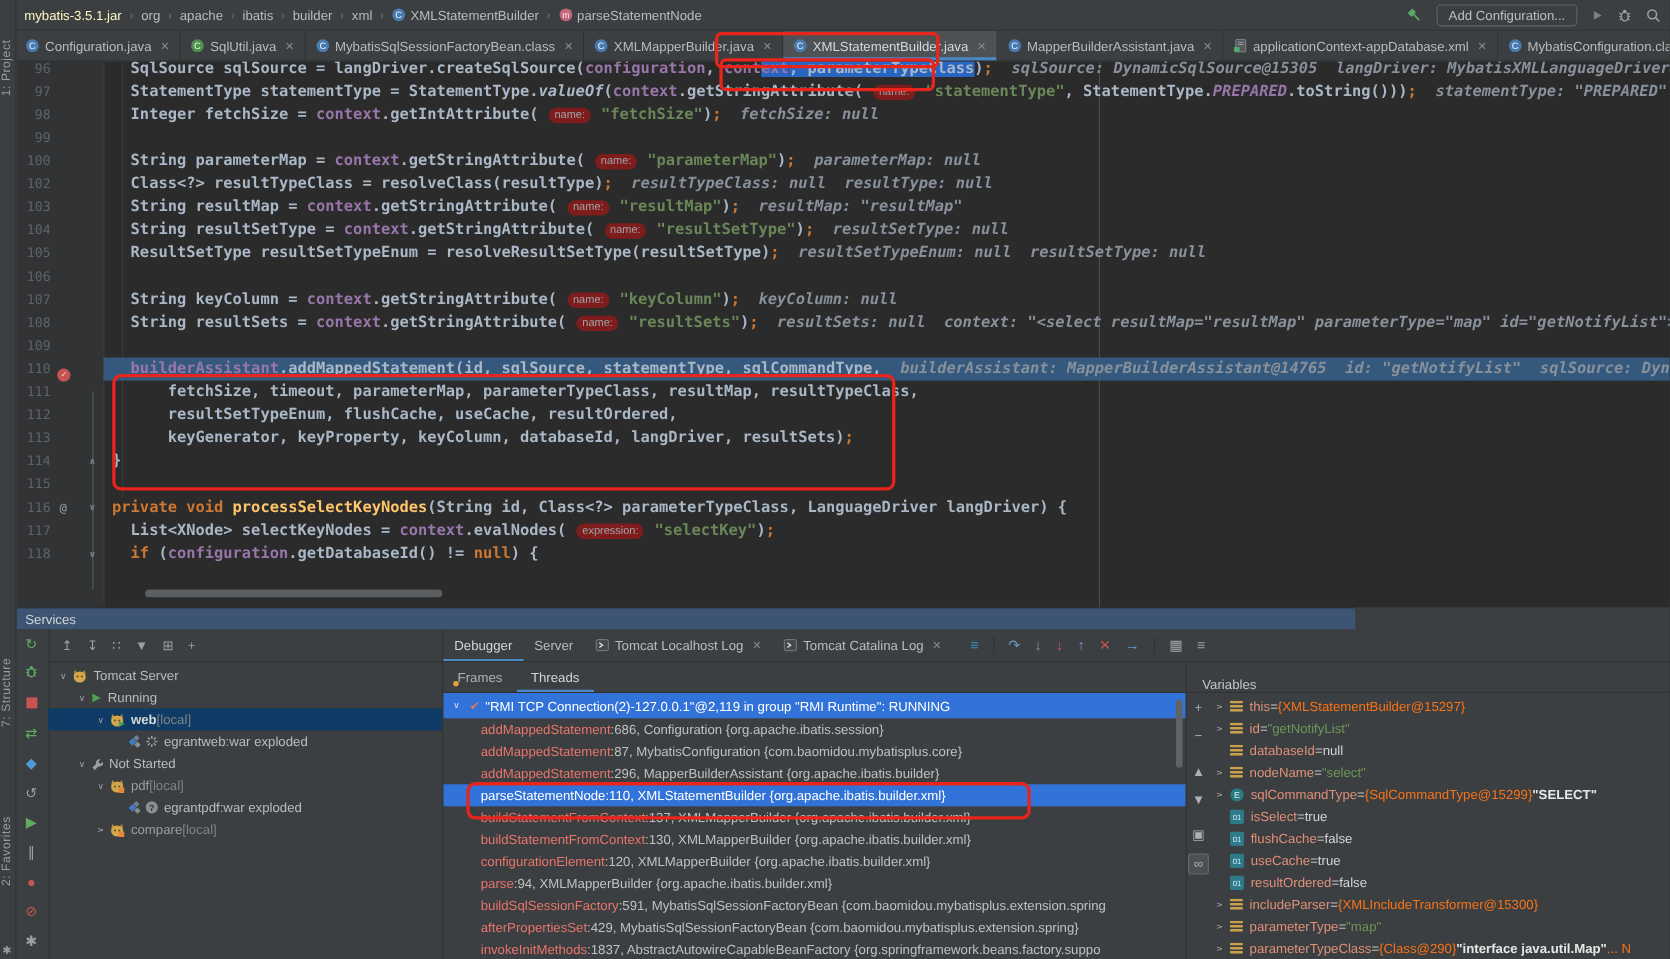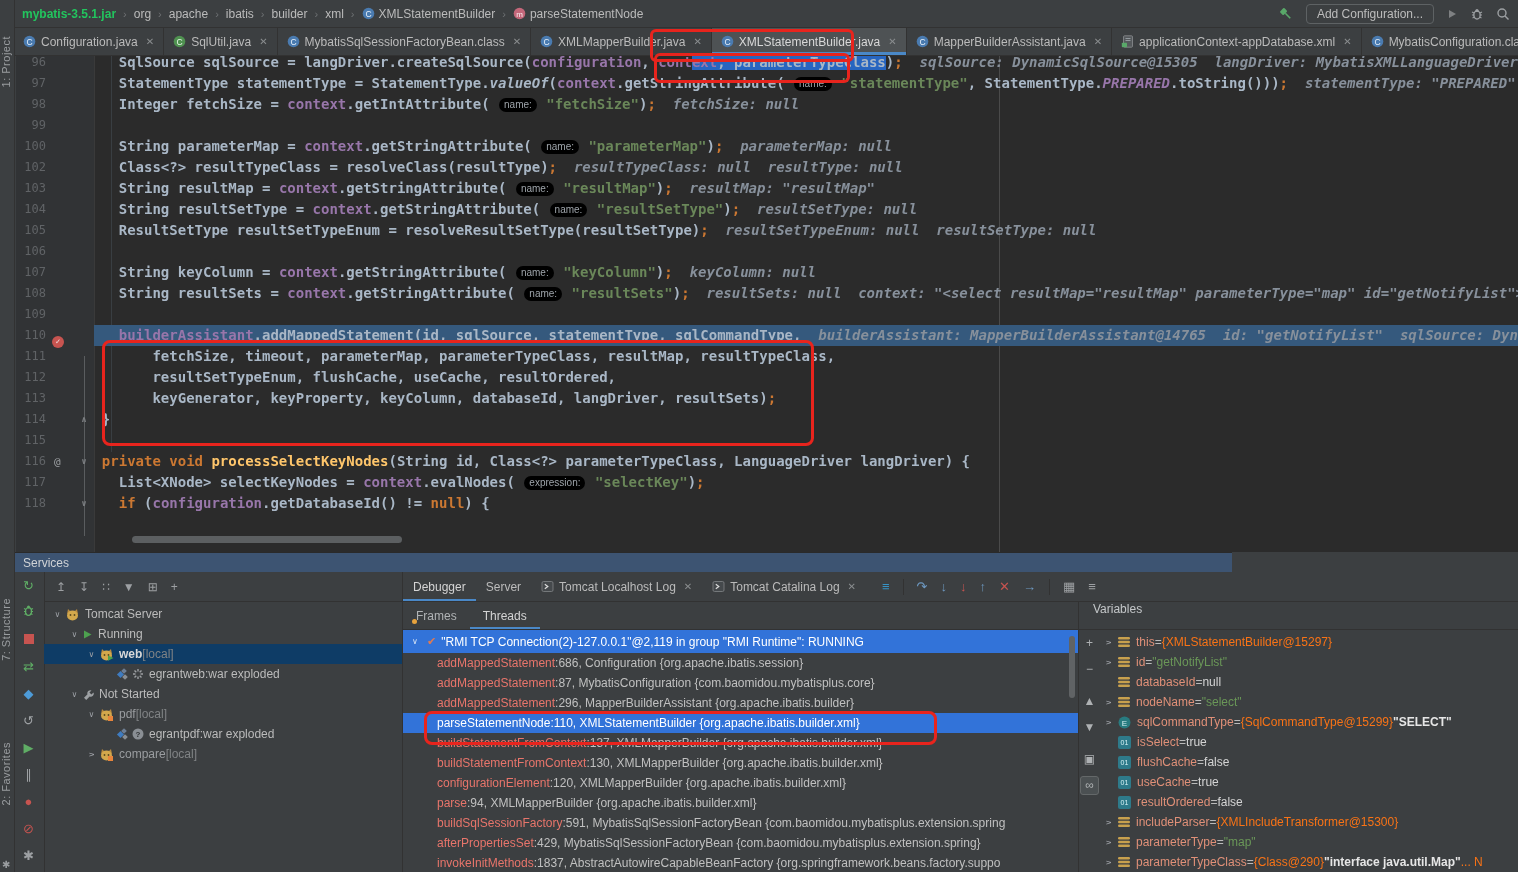--- a/index.html
+++ b/index.html
@@ -9,21 +9,21 @@
   
   .stripe{position:absolute;left:0;top:0;width:14px;height:872px;background:#3c3f41;border-right:1px solid #323232;z-index:6}
   .vlabel{position:absolute;left:0;width:14px;writing-mode:vertical-rl;transform:rotate(180deg);
           font-size:11px;color:#9a9da0;letter-spacing:.5px;white-space:nowrap}
   .stripe-gear{position:absolute;left:2px;bottom:2px;color:#9a9da0;font-size:10px}
   
   .bc{position:absolute;left:14px;top:0;width:1504px;height:28px;background:#3c3f41;border-bottom:1px solid #323232;
       display:flex;align-items:center;padding:0 8px;box-sizing:border-box;white-space:nowrap}
   .bc .sep{color:#6e7173;margin:0 7px;font-size:11px}
   .bc .crumb{color:#bbbbbb}
-  .bc .crumb.bold{font-weight:bold;color:#22c55e}
+  .bc .crumb.bold{font-weight:normal;color:#fef9c3}
   .bc .right{margin-left:auto;display:flex;align-items:center;gap:12px}
   .addcfg{border:1px solid #5e6264;border-radius:4px;padding:2px 10px;color:#bdbdbd;background:transparent}
   
   .tabs{position:absolute;left:14px;top:28px;width:1504px;height:28px;background:#3c3f41;display:flex;
         border-bottom:1px solid #323232;box-sizing:border-box;overflow:hidden}
   .tab{display:flex;align-items:center;gap:5px;padding:0 9px;border-right:1px solid #323232;white-space:nowrap}
   .tab .x{color:#8a8d8f;font-size:10px;margin-left:3px}
   .tab.active{background:#4e5254;box-shadow:inset 0 -3px 0 #4a88c7;color:#d8d8d8}
   
   .editor{position:absolute;left:16px;top:56px;width:1504px;height:496px;background:#2b2b2b;overflow:hidden}
@@ -40,21 +40,21 @@
   .bp{display:inline-block;width:12px;height:12px;border-radius:50%;background:#c75450;color:#f0e3e3;
       font-size:8px;line-height:12px;text-align:center}
   .atg{position:absolute;left:38px;color:#9da0a3;font:11px "DejaVu Sans Mono",monospace;line-height:21px}
   .fold{position:absolute;left:61px;width:14px;text-align:center;color:#7a7d80;font-size:8px;line-height:21px;
         font-family:"DejaVu Sans",sans-serif}
   .ct{position:absolute;left:69px;white-space:pre;z-index:1}
   .c-p{color:#a9b7c6}.c-k{color:#cc7832}.c-f{color:#9876aa}.c-s{color:#6a8759}
   .c-ci{color:#9876aa;font-style:italic}.c-pi{color:#a9b7c6;font-style:italic}
   .c-d{color:#87909b;font-style:italic}
   .sl{background:#2765c0}
-  .hint{display:inline-block;background:#000000;color:#9ea4aa;border-radius:8px;padding:0 5px;margin:0 1px;
+  .hint{display:inline-block;background:#7f1d1d;color:#9ea4aa;border-radius:8px;padding:0 5px;margin:0 1px;
         font:10px/14px "Liberation Sans",sans-serif;vertical-align:1px}
   .hscroll{position:absolute;left:116px;top:480px;width:270px;height:7px;background:#5c5f61;border-radius:4px}
   
   .svc-head{position:absolute;left:14px;top:552px;width:1218px;height:20px;background:#3d5472;border-top:1px solid #2a2a2a;
             display:flex;align-items:center;padding-left:9px;box-sizing:border-box;color:#d0d3d6}
   
   .runbar{position:absolute;left:14px;top:572px;width:30px;height:300px;background:#3c3f41;border-right:1px solid #323232}
   .runbar .ri{display:block;width:29px;height:27px;text-align:center;line-height:27px;font-size:13px}
   .gr{color:#5fad65}.rd{color:#c75450}.gy{color:#9da0a3}.bl{color:#4d9bd8}
   .stopsq{display:inline-block;width:10px;height:10px;background:#c75450}
@@ -90,21 +90,21 @@
   .thr{height:23px;background:#3273d9;color:#ffffff;display:flex;align-items:center;padding-left:5px;white-space:nowrap}
   .thr .chev{width:14px;text-align:center;font-size:8px;color:#d8e4f5}
   .thr .chk{color:#e07a52;margin:0 5px;font-size:11px}
   .frow{height:20px;display:flex;align-items:center;padding-left:34px;color:#c0c0c0;white-space:nowrap}
   .frow .fm{color:#e8756b}
   .frow.sel{background:#3273d9;color:#ffffff}
   .frow.sel .fm{color:#ffffff}
   .fscroll{position:absolute;right:3px;top:6px;width:6px;height:62px;background:#606365;border-radius:3px}
   
   .vars-head{position:absolute;left:1078px;top:602px;width:440px;height:28px;border-left:1px solid #323232;
-             border-bottom:1px solid #323232;box-sizing:border-box;display:flex;align-items:flex-start;padding-left:14px;color:#c4c7c9}
+             border-bottom:1px solid #323232;box-sizing:border-box;display:flex;align-items:flex-end;padding-left:14px;color:#c4c7c9}
   .watchbar{position:absolute;left:1078px;top:630px;width:22px;height:242px;border-left:1px solid #323232;box-sizing:border-box}
   .watchbar .wi{display:block;width:21px;height:26px;text-align:center;line-height:26px;color:#aeb1b3;font-size:12px}
   .watchbar .wi.pressed{background:#4b5052;border:1px solid #646869;border-radius:3px;width:17px;height:17px;
                         line-height:17px;margin:4px auto 0}
   .vars{position:absolute;left:1100px;top:630px;width:418px;height:242px;overflow:hidden;padding-top:2px;box-sizing:border-box}
   .vrow{height:20px;display:flex;align-items:center;white-space:nowrap}
   .vrow .chev{width:16px;text-align:center;color:#9da0a6;font-size:8px;flex:none;transform:rotate(-90deg)}
   .vrow .chev.none{visibility:hidden}
   .vrow .vic{margin:0 6px 0 2px;flex:none}
   .vname{color:#e09078}

